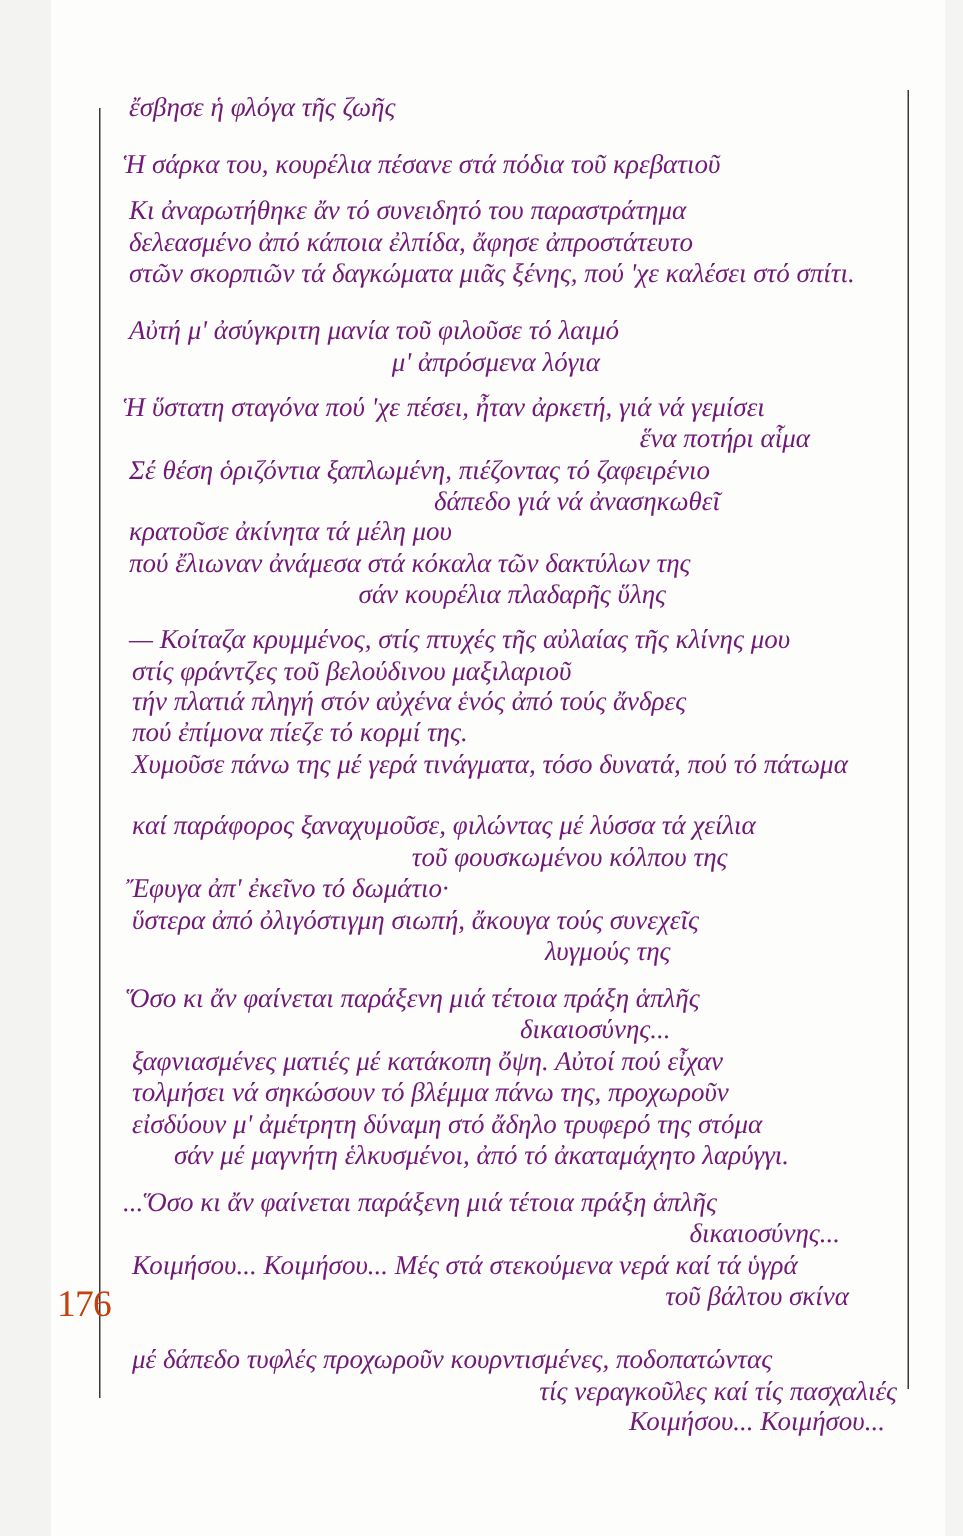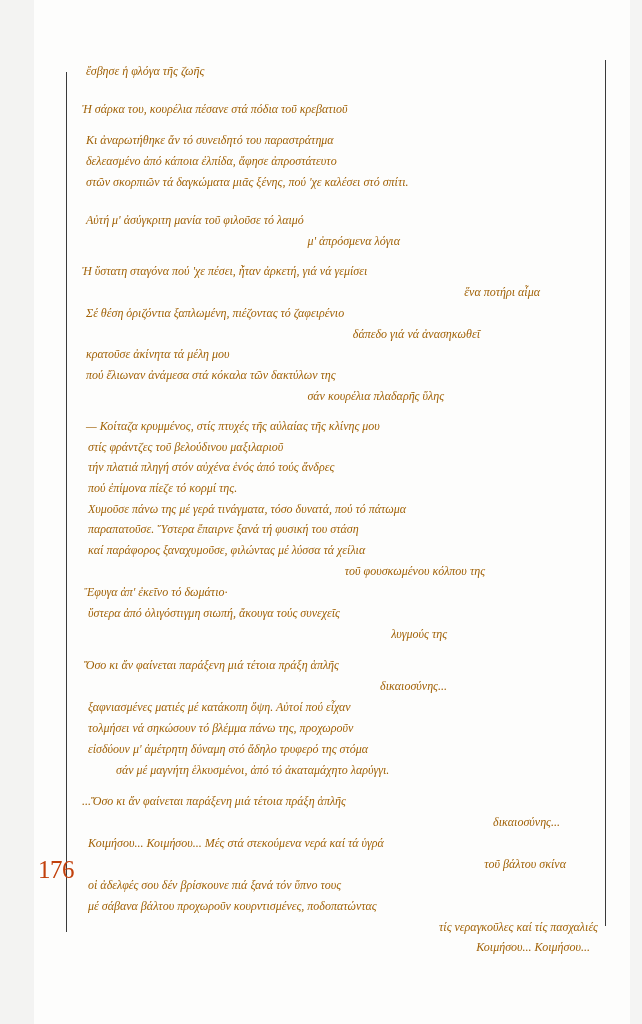--- a/index.html
+++ b/index.html
@@ -25,24 +25,24 @@
     font-family: "Liberation Serif", "DejaVu Serif", serif;
     font-size: 25px; color: #c2410c; letter-spacing: -0.5px; margin-left: 16px;
   }
   .text-block {
     position: absolute; left: 0; top: 0; width: 642px; height: 1024px;
   }
   .line {
     position: absolute;
     font-family: "Liberation Serif", "DejaVu Serif", serif;
     font-style: italic;
-    font-size: 12px;
+    font-size: 18px;
     white-space: nowrap;
     line-height: 20px;
-    color: #a16207;
+    color: #701a75;
   }
   .line.right { text-align: right; }
 </style>
 </head>
 <body>
 
 <div class="scan-edge-left"></div>
 <div class="scan-edge-right"></div>
 
 <div class="rule rule-left"></div>
@@ -63,33 +63,31 @@
     <div class="line" style="top: 303px; left: 86px;">Σέ θέση ὁριζόντια ξαπλωμένη, πιέζοντας τό ζαφειρένιο</div>
     <div class="line right" style="top: 324px; right: 162px;">δάπεδο γιά νά ἀνασηκωθεῖ</div>
     <div class="line" style="top: 344px; left: 86px;">κρατοῦσε ἀκίνητα τά μέλη μου</div>
     <div class="line" style="top: 365px; left: 86px;">πού ἔλιωναν ἀνάμεσα στά κόκαλα τῶν δακτύλων της</div>
     <div class="line right" style="top: 386px; right: 198px;">σάν κουρέλια πλαδαρῆς ὕλης</div>
     <div class="line" style="top: 416px; left: 86px;">— Κοίταζα κρυμμένος, στίς πτυχές τῆς αὐλαίας τῆς κλίνης μου</div>
     <div class="line" style="top: 437px; left: 88px;">στίς φράντζες τοῦ βελούδινου μαξιλαριοῦ</div>
     <div class="line" style="top: 457px; left: 88px;">τήν πλατιά πληγή στόν αὐχένα ἑνός ἀπό τούς ἄνδρες</div>
     <div class="line" style="top: 499px; left: 88px;">Χυμοῦσε πάνω της μέ γερά τινάγματα, τόσο δυνατά, πού τό πάτωμα</div>
     <div class="line" style="top: 478px; left: 88px;">πού ἐπίμονα πίεζε τό κορμί της.</div>
-    <div class="line" style="top: 519px; left: 88px;">παραπατοῦσε. Ὕστερα ἔπαιρνε ξανά τή φυσική του στάση</div>
     <div class="line" style="top: 540px; left: 88px;">καί παράφορος ξαναχυμοῦσε, φιλώντας μέ λύσσα τά χείλια</div>
     <div class="line right" style="top: 561px; right: 157px;">τοῦ φουσκωμένου κόλπου της</div>
     <div class="line" style="top: 582px; left: 84px;">Ἔφυγα ἀπ' ἐκεῖνο τό δωμάτιο·</div>
     <div class="line" style="top: 603px; left: 88px;">ὕστερα ἀπό ὀλιγόστιγμη σιωπή, ἄκουγα τούς συνεχεῖς</div>
     <div class="line right" style="top: 624px; right: 195px;">λυγμούς της</div>
     <div class="line" style="top: 655px; left: 84px;">Ὅσο κι ἄν φαίνεται παράξενη μιά τέτοια πράξη ἁπλῆς</div>
     <div class="line right" style="top: 676px; right: 195px;">δικαιοσύνης...</div>
     <div class="line" style="top: 697px; left: 88px;">ξαφνιασμένες ματιές μέ κατάκοπη ὄψη. Αὐτοί πού εἶχαν</div>
     <div class="line" style="top: 718px; left: 88px;">τολμήσει νά σηκώσουν τό βλέμμα πάνω της, προχωροῦν</div>
     <div class="line" style="top: 739px; left: 88px;">εἰσδύουν μ' ἀμέτρητη δύναμη στό ἄδηλο τρυφερό της στόμα</div>
     <div class="line" style="top: 760px; left: 88px; margin-left: 28px;">σάν μέ μαγνήτη ἑλκυσμένοι, ἀπό τό ἀκαταμάχητο λαρύγγι.</div>
     <div class="line" style="top: 791px; left: 82px;">...Ὅσο κι ἄν φαίνεται παράξενη μιά τέτοια πράξη ἁπλῆς</div>
     <div class="line right" style="top: 812px; right: 82px;">δικαιοσύνης...</div>
     <div class="line" style="top: 833px; left: 88px;">Κοιμήσου... Κοιμήσου... Μές στά στεκούμενα νερά καί τά ὑγρά</div>
     <div class="line right" style="top: 854px; right: 76px;">τοῦ βάλτου σκίνα</div>
-    <div class="line" style="top: 875px; left: 88px;">οἱ ἀδελφές σου δέν βρίσκουνε πιά ξανά τόν ὕπνο τους</div>
-    <div class="line" style="top: 896px; left: 88px;">μέ σάβανα βάλτου προχωροῦν κουρντισμένες, ποδοπατώντας</div>
+    <div class="line" style="top: 896px; left: 88px;">μέ δάπεδο τυφλές προχωροῦν κουρντισμένες, ποδοπατώντας</div>
     <div class="line right" style="top: 917px; right: 44px;">τίς νεραγκοῦλες καί τίς πασχαλιές</div>
     <div class="line right" style="top: 937px; right: 52px;">Κοιμήσου... Κοιμήσου...</div>
   </div>
 
 </body></html>

